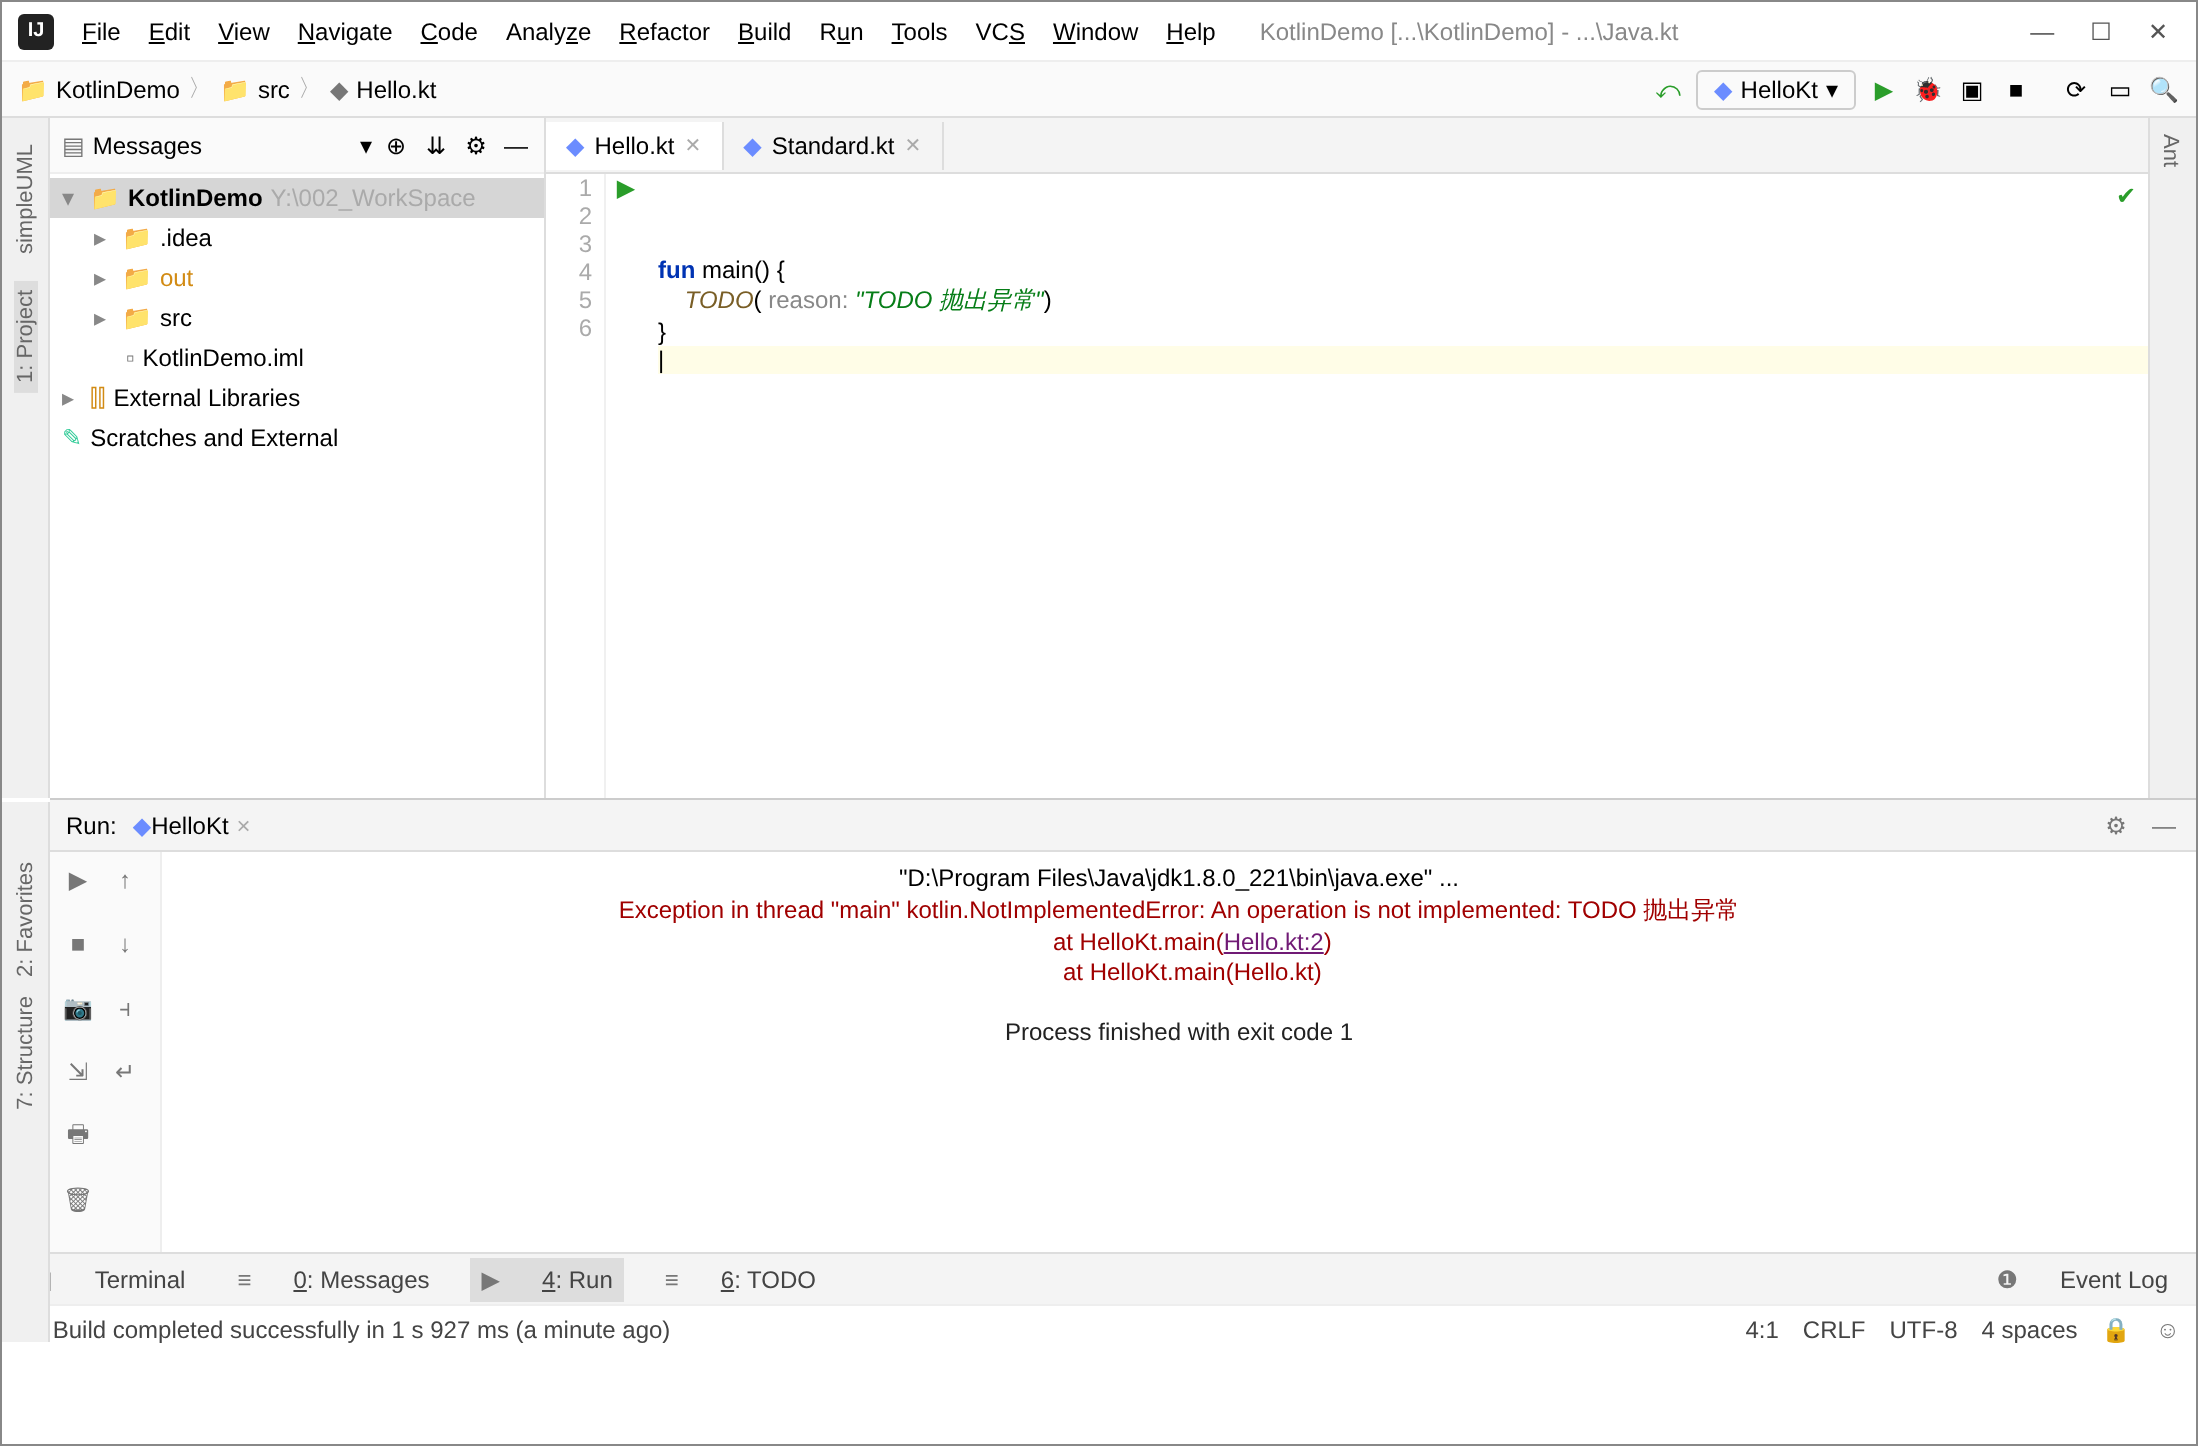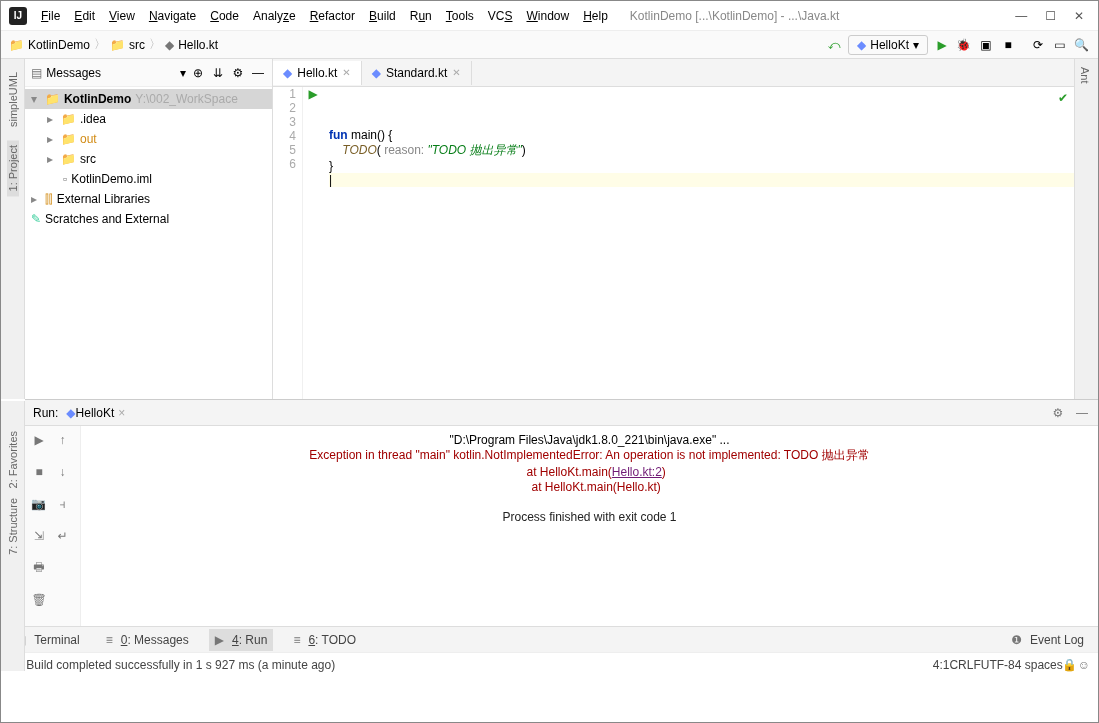--- a/index.html
+++ b/index.html
@@ -60,26 +60,26 @@
 .run-hdr .right { margin-left: auto; display: flex; gap: 8px; color: #777; }
 .run-body { display: flex; height: 200px; }
 .run-tools { width: 56px; border-right: 1px solid #eee; display: grid; grid-template-columns: 1fr 1fr; gap: 4px; padding: 6px; background: #fafafa; }
 .run-tools .tbicon { color: #777; cursor: pointer; }
 .run-out { flex: 1; padding: 6px 10px; font-family: "Consolas", monospace; font-size: 13px; white-space: pre; overflow: hidden; }
 .err { color: #a00000; }
 .link { color: #701a75; text-decoration: underline; }
 .proc { color: #222; }
 
 .bottom-tabs { height: 26px; display: flex; align-items: center; padding: 0 8px; background: #f4f4f4; border-top: 1px solid #ddd; gap: 14px; }
-.bottom-tabs .btab { display: flex; align-items: center; gap: 8px; cursor: pointer; padding: 4px 6px; color: #444; }
+.bottom-tabs .btab { display: flex; align-items: center; gap: 21px; cursor: pointer; padding: 4px 6px; color: #444; }
 .bottom-tabs .btab.active { background: #ddd; }
 .bottom-tabs .right { margin-left: auto; }
 
 .statusbar { height: 24px; display: flex; align-items: center; padding: 0 8px; background: #fff; border-top: 1px solid #eee; font-size: 11px; color: #444; }
-.statusbar .right { margin-left: auto; display: flex; }
+.statusbar .right { margin-left: auto; display: flex; gap: 12px; }
 .folder-orange { color: #d28b14; }
 .kt-icon { color: #6b8cff; }
 .green { color: #2a9d2a; }
 .icn { font-size: 12px; color: #777; }
 </style>
 </head>
 <body>
 
 <div class="titlebar">
   <div class="logo">IJ</div>

